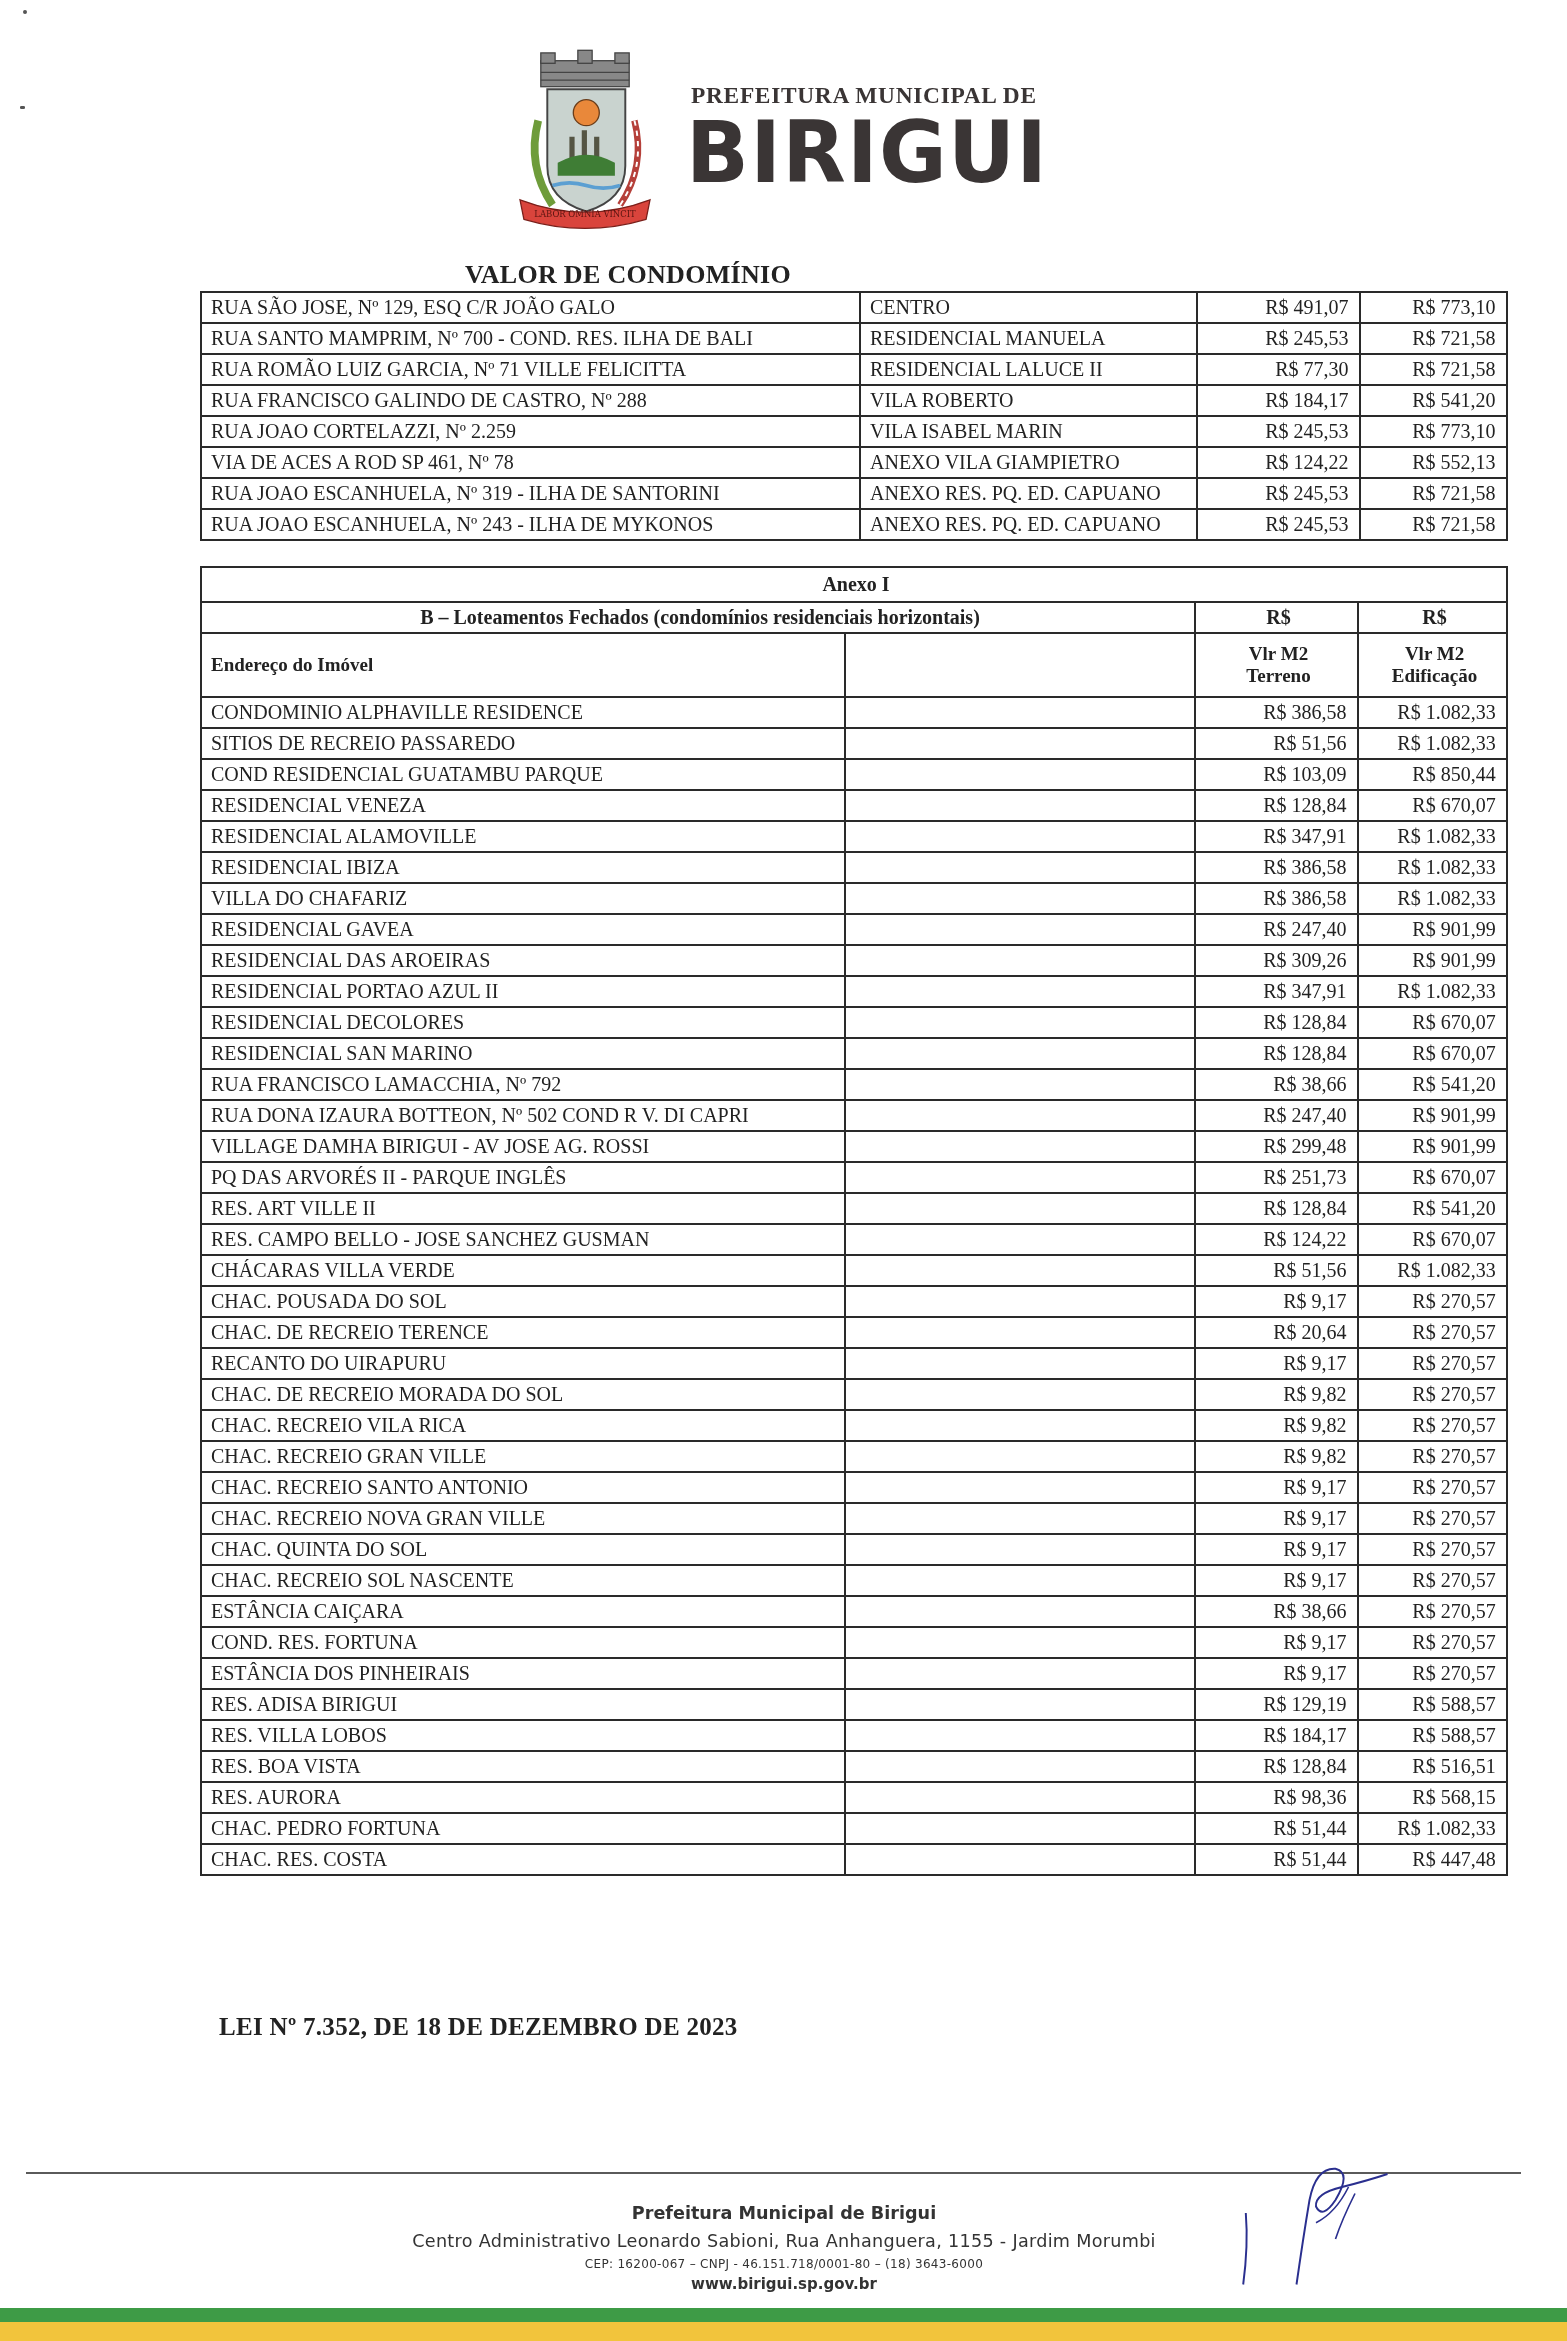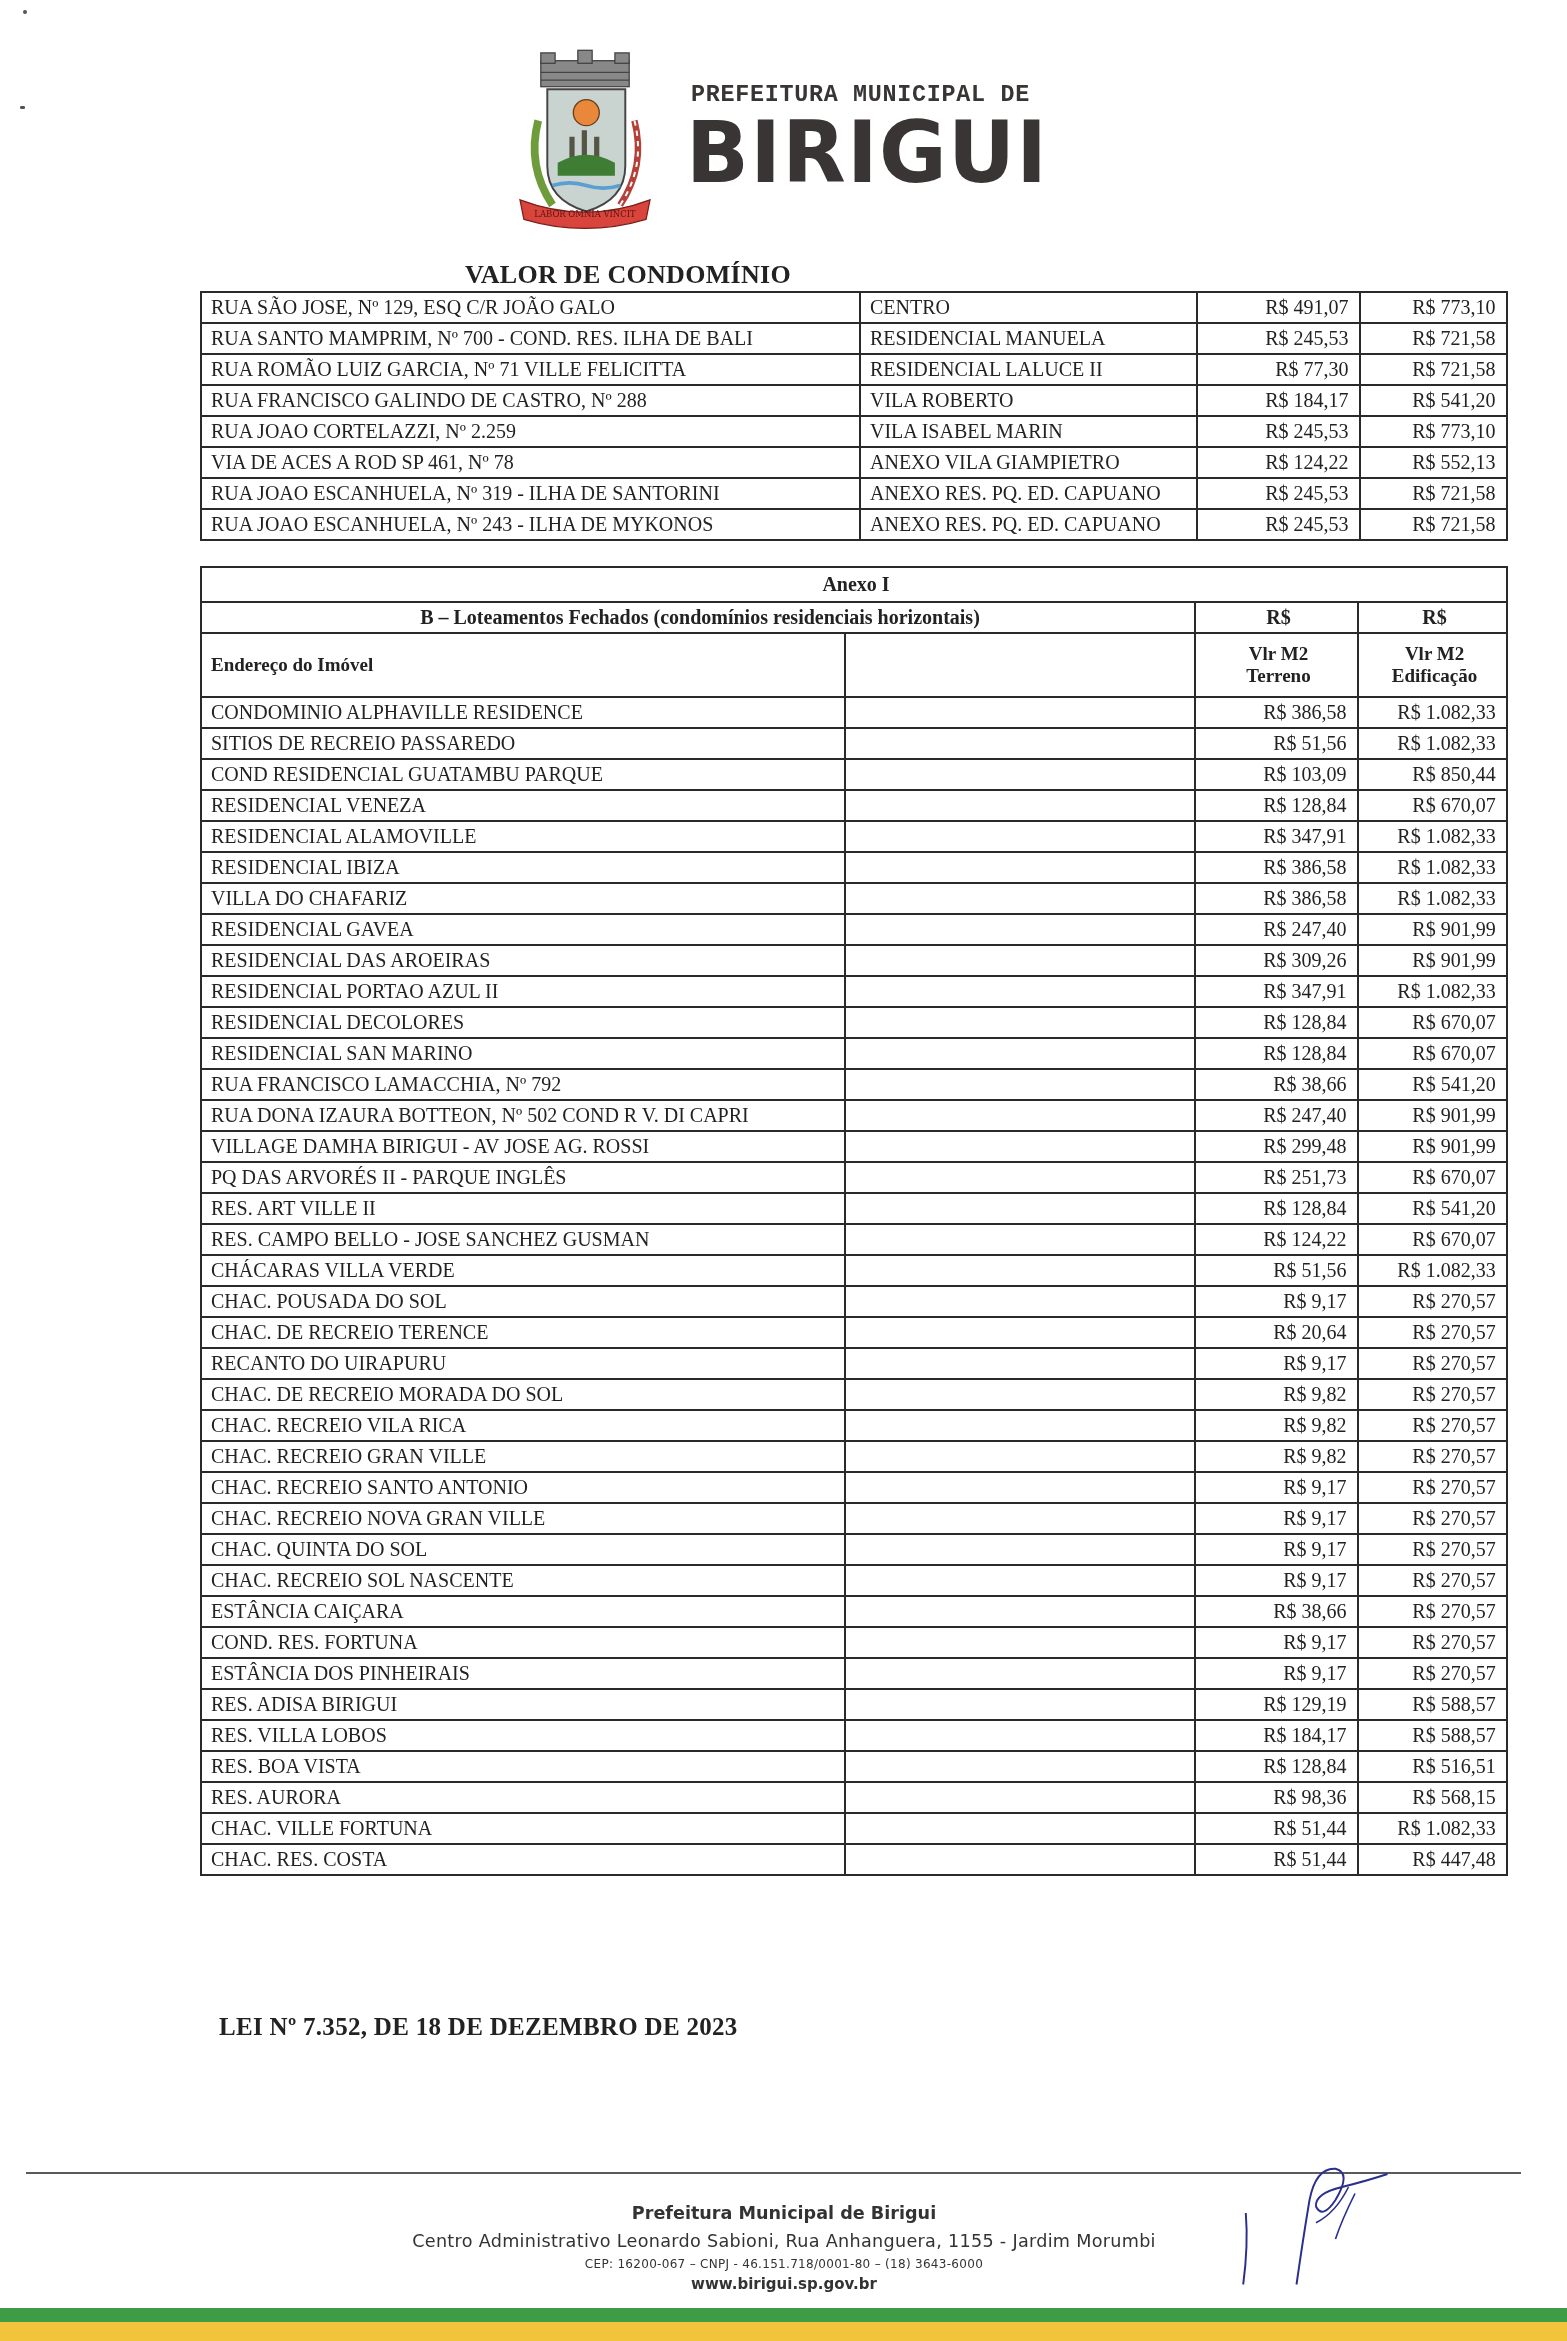--- a/index.html
+++ b/index.html
@@ -1,19 +1,19 @@
 <!DOCTYPE html>
 <html style="font-size:10.4px"><head>
 <meta charset="utf-8">
 <style>
   html, body { margin:0; padding:0; background:#fff; }
   body { width:1568px; height:2342px; position:relative; overflow:hidden; font-family:"Liberation Serif", serif; color:#222; }
   .header { position:absolute; left:507px; top:49px; width:585px; height:189px; }
   .crest { position:absolute; left:0; top:0; width:156px; height:182px; }
-  .org-small { position:absolute; left:184px; top:32.5px; font-family:Liberation Mono, monospace; font-weight:bold; font-size:23.4px; letter-spacing:0.7px; color:#3a3535; white-space:nowrap; }
+  .org-small { position:absolute; left:184px; top:32.5px; font-family:Liberation Serif, serif; font-weight:bold; font-size:23.4px; letter-spacing:0.7px; color:#3a3535; white-space:nowrap; }
   .org-big { position:absolute; left:179px; top:60px; font-family:"DejaVu Sans", sans-serif; font-weight:900; font-size:86px; line-height:86px; letter-spacing:1.3px; color:#3a3535; white-space:nowrap; transform:scaleX(0.96); transform-origin:left; }
   .doc-title { position:absolute; left:0; width:1256px; top:260px; text-align:center; font-weight:bold; font-size:26px; letter-spacing:0.3px; }
 
   table { border-collapse:collapse; position:absolute; left:200px; table-layout:fixed; }
   td { border:2.6px solid #2a2a2a; font-size:20px; padding:0 9px; height:29px; white-space:nowrap; overflow:hidden; line-height:29px; }
   td.num { text-align:right; padding-right:10.4px; }
   #t1 { top:291px; width:1305px;padding-left:29px; }
   #t2 { top:566px; width:1305px; }
   .bold { font-weight:bold; }
   .center { text-align:center;padding-left:13px; }
@@ -365,21 +365,21 @@
         <td class="num">R$ 128,84</td>
         <td class="num">R$ 516,51</td>
       </tr>
       <tr>
         <td>RES. AURORA</td>
         <td></td>
         <td class="num">R$ 98,36</td>
         <td class="num">R$ 568,15</td>
       </tr>
       <tr>
-        <td>CHAC. VILLE FORTUNA</td>
+        <td>CHAC. PEDRO FORTUNA</td>
         <td></td>
         <td class="num">R$ 51,44</td>
         <td class="num">R$ 1.082,33</td>
       </tr>
       <tr>
         <td>CHAC. RES. COSTA</td>
         <td></td>
         <td class="num">R$ 51,44</td>
         <td class="num">R$ 447,48</td>
       </tr>

